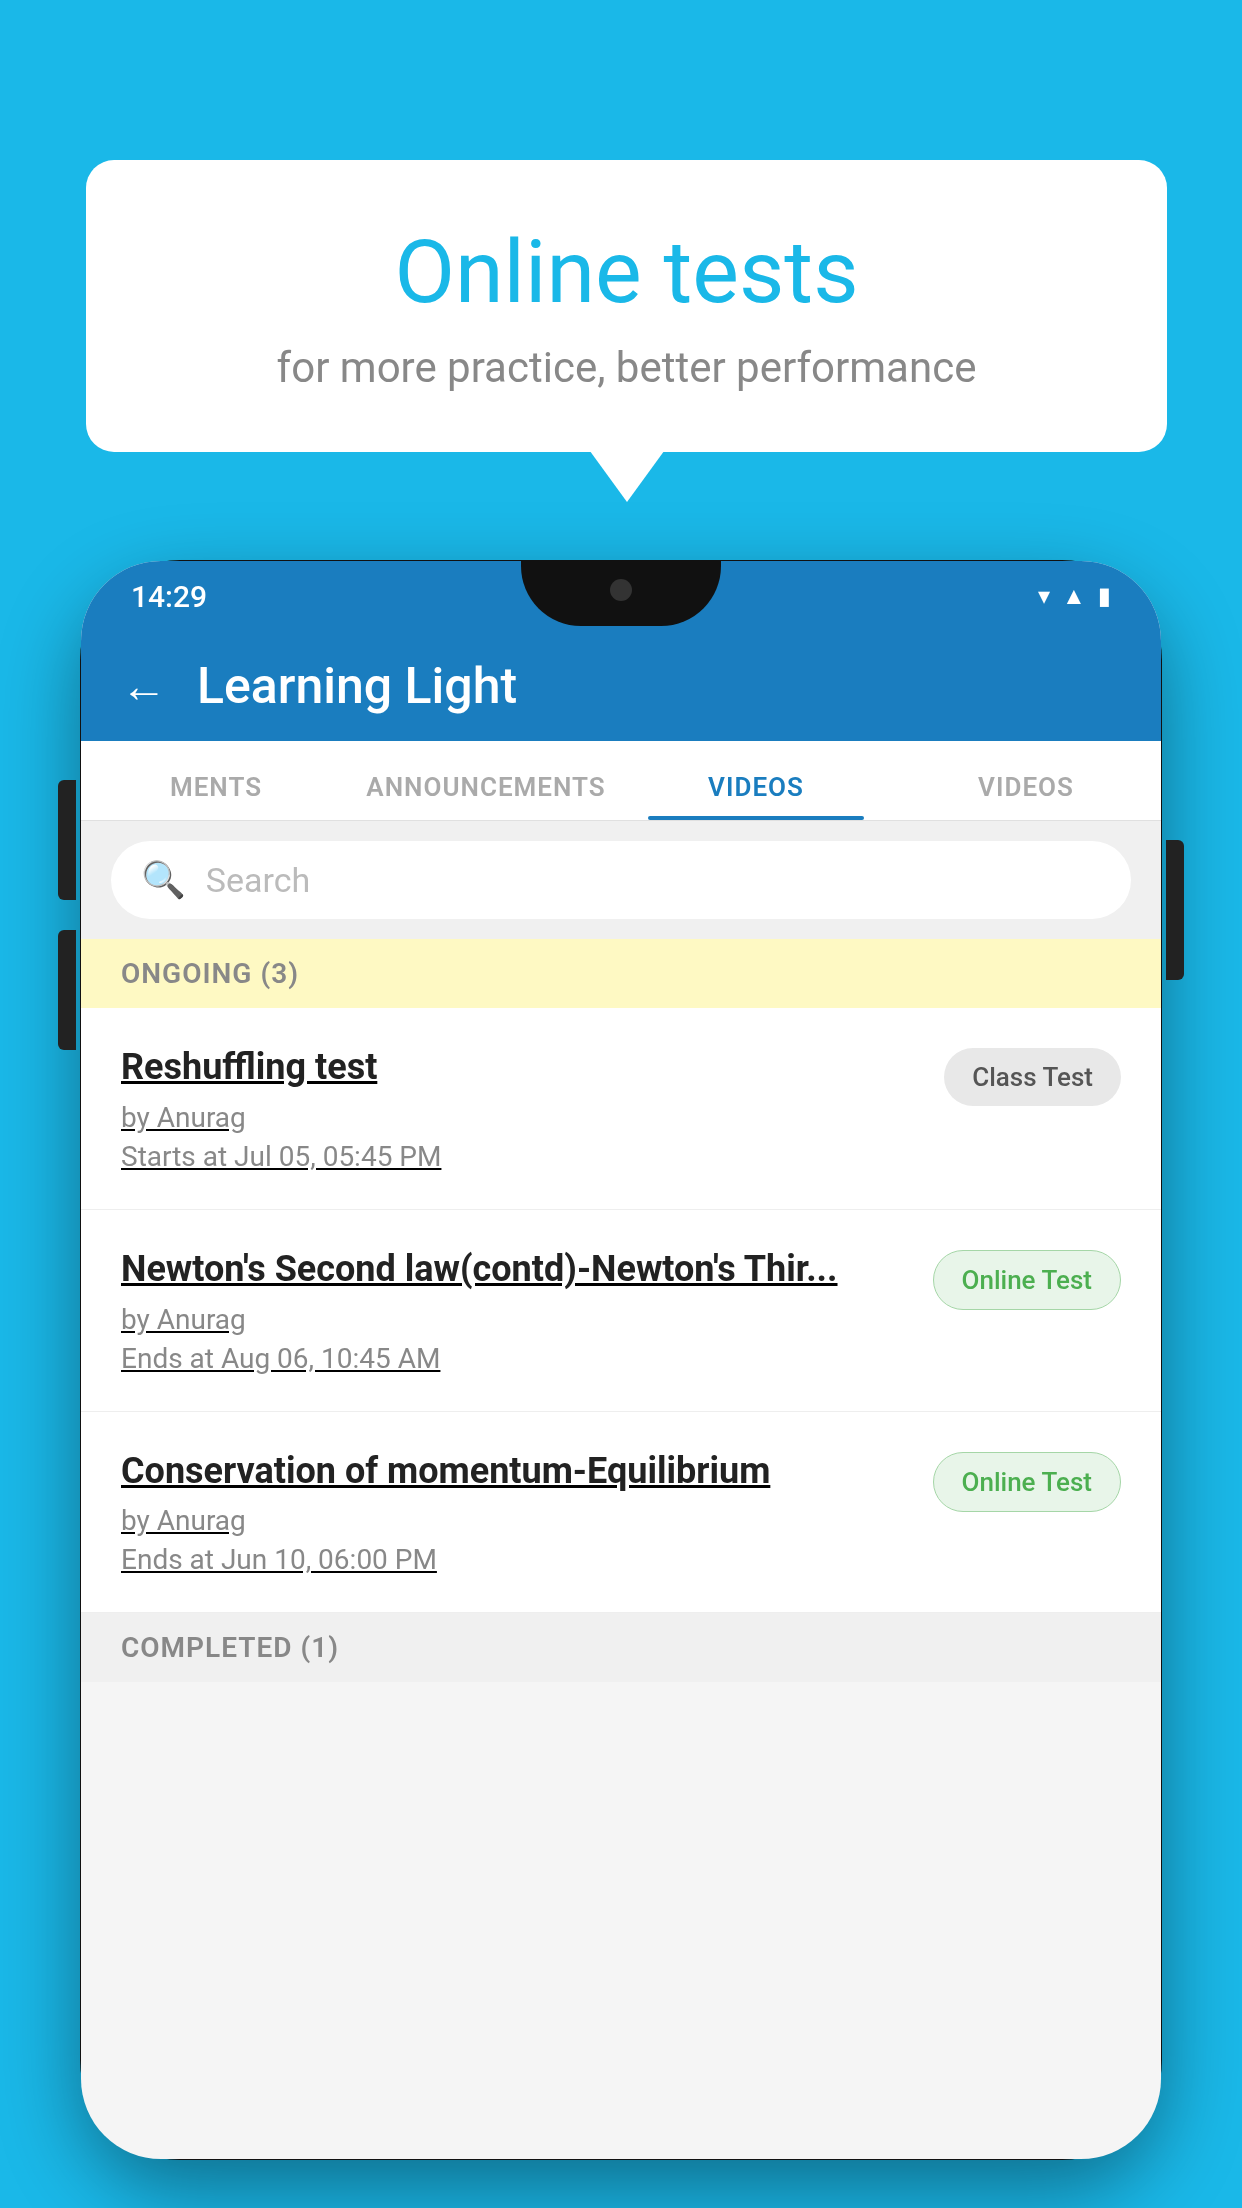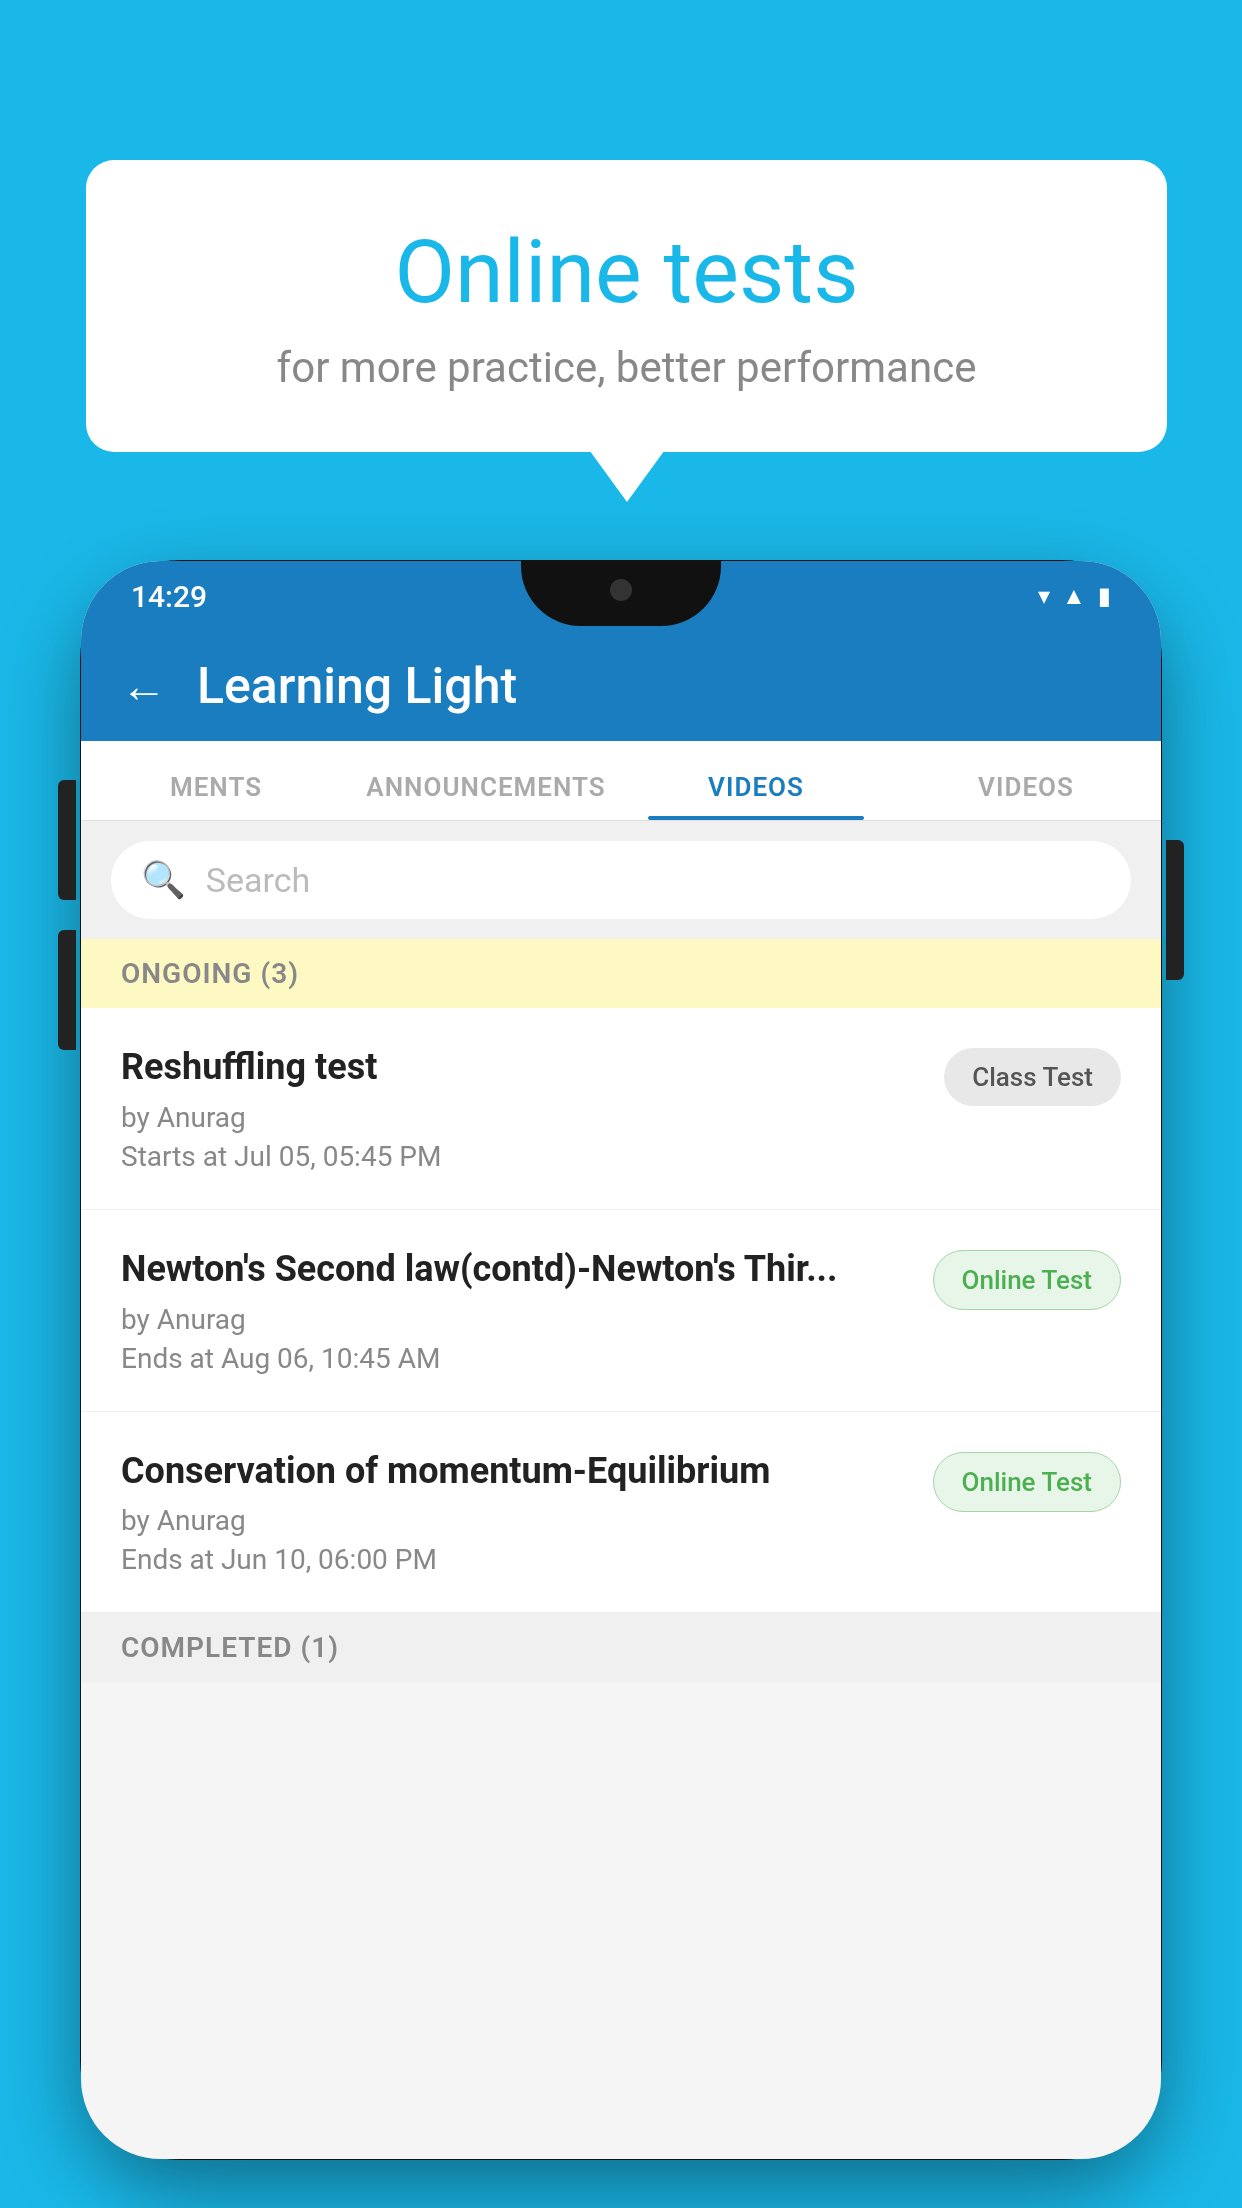--- a/index.html
+++ b/index.html
@@ -253,20 +253,21 @@
       padding: 36px 40px;
       border-bottom: 1px solid #eee;
       display: flex;
       align-items: flex-start;
       justify-content: space-between;
       gap: 20px;
     }
 
     .test-info {
       flex: 1;
+      text-decoration: underline;
     }
 
     .test-name {
       font-size: 36px;
       font-weight: 700;
       color: #222;
       margin-bottom: 10px;
       line-height: 1.3;
     }
 

